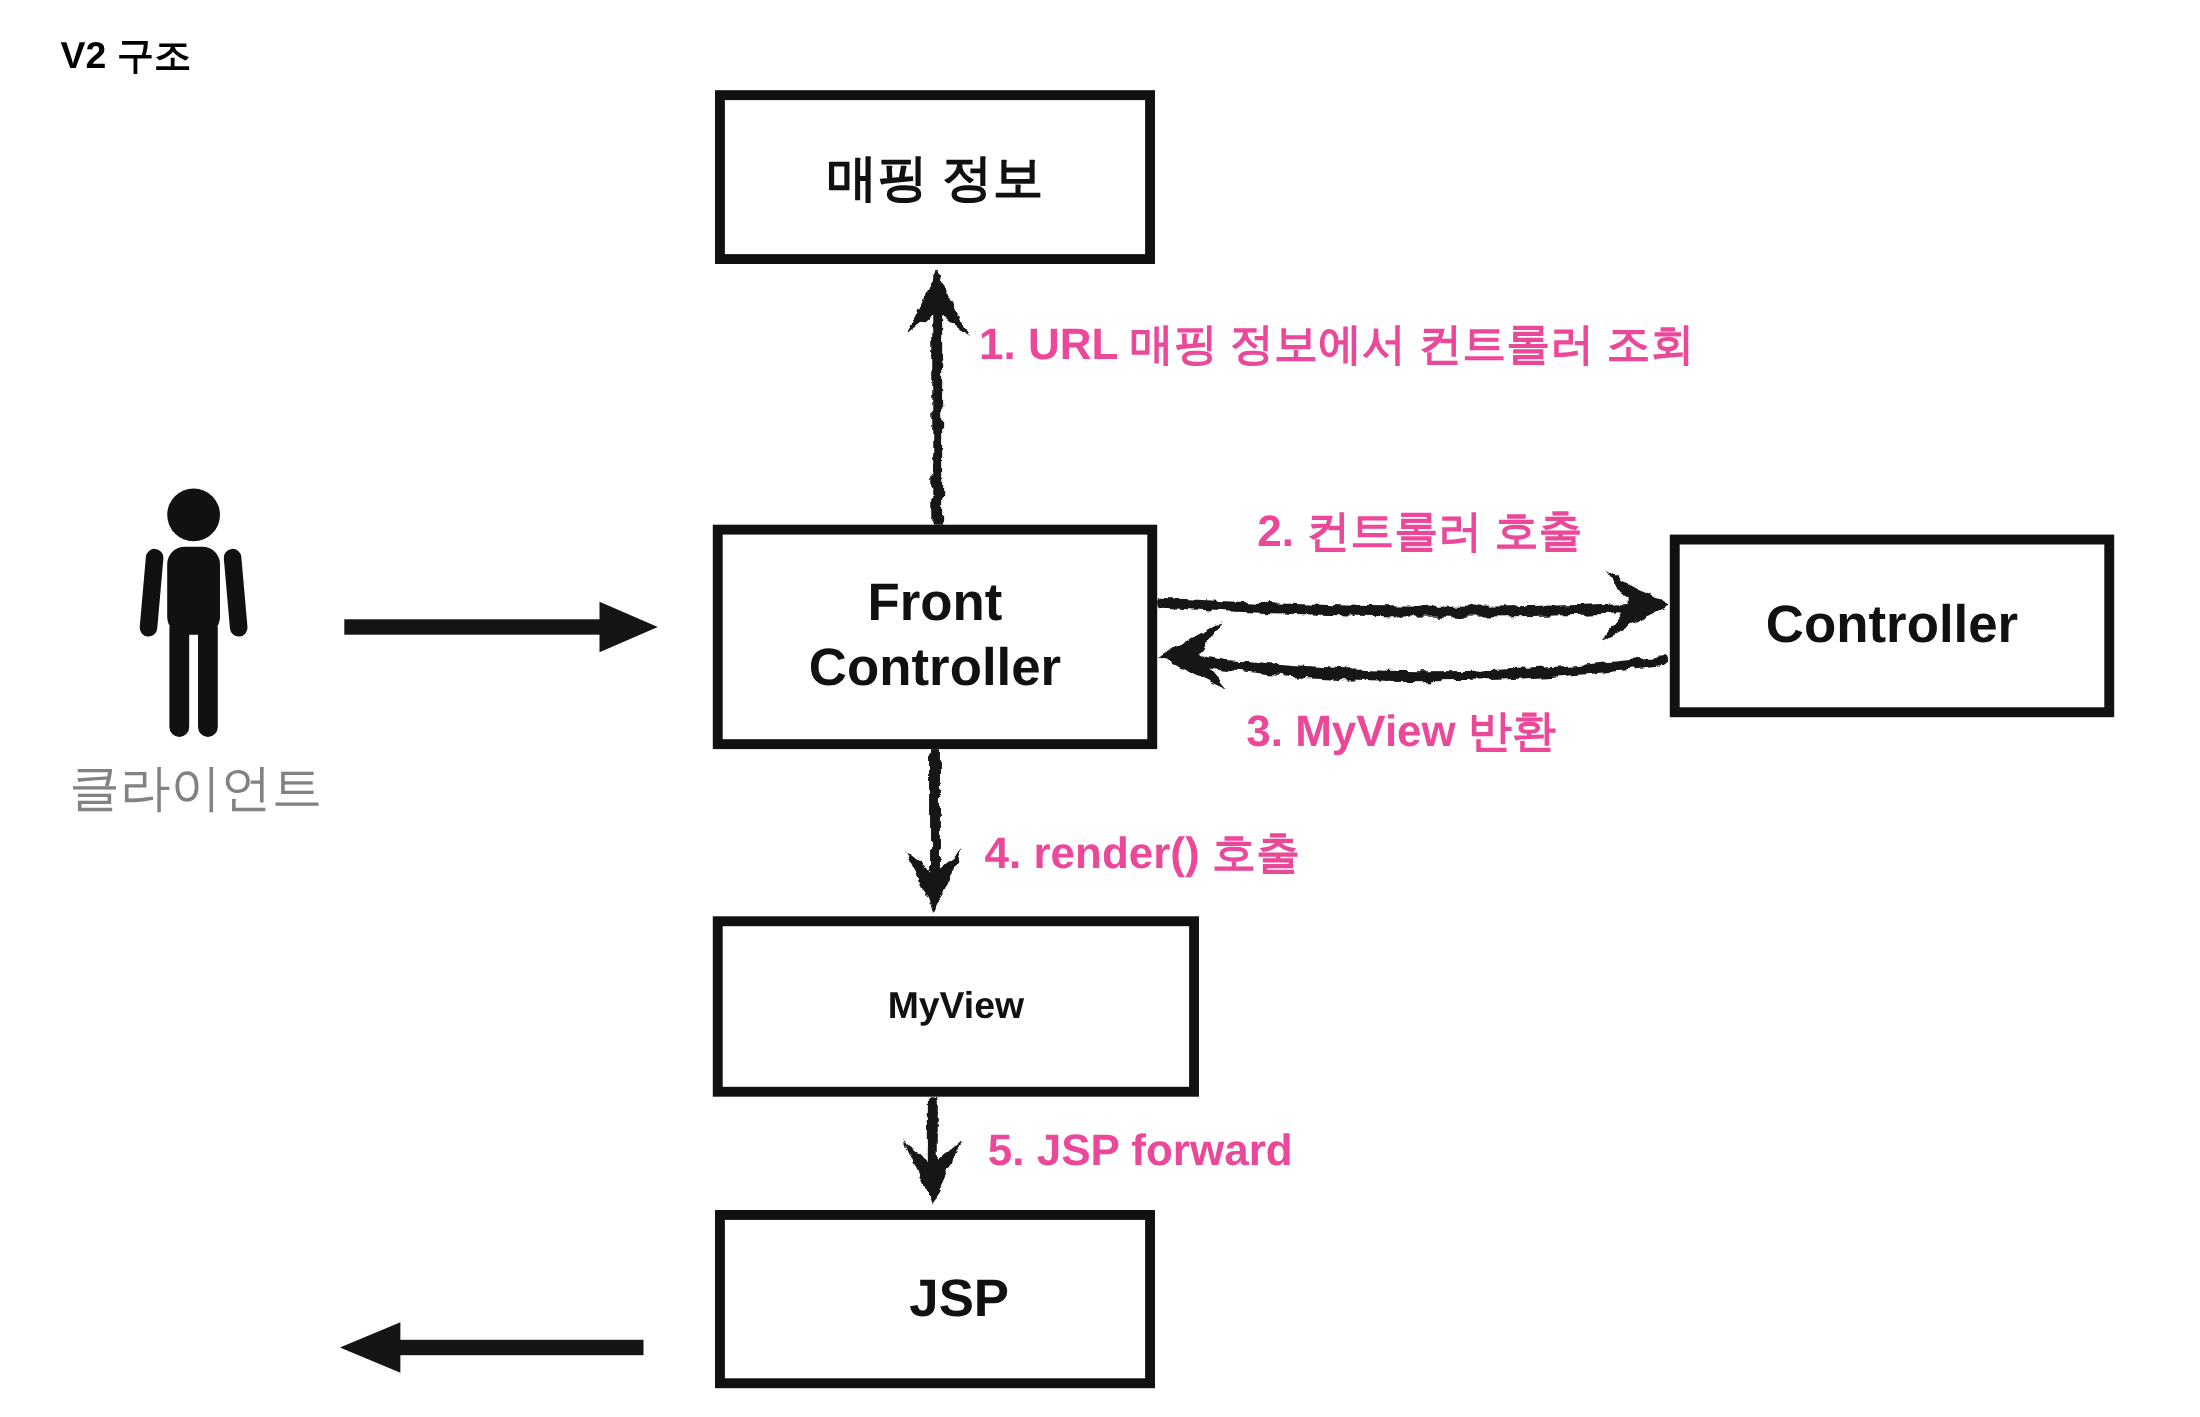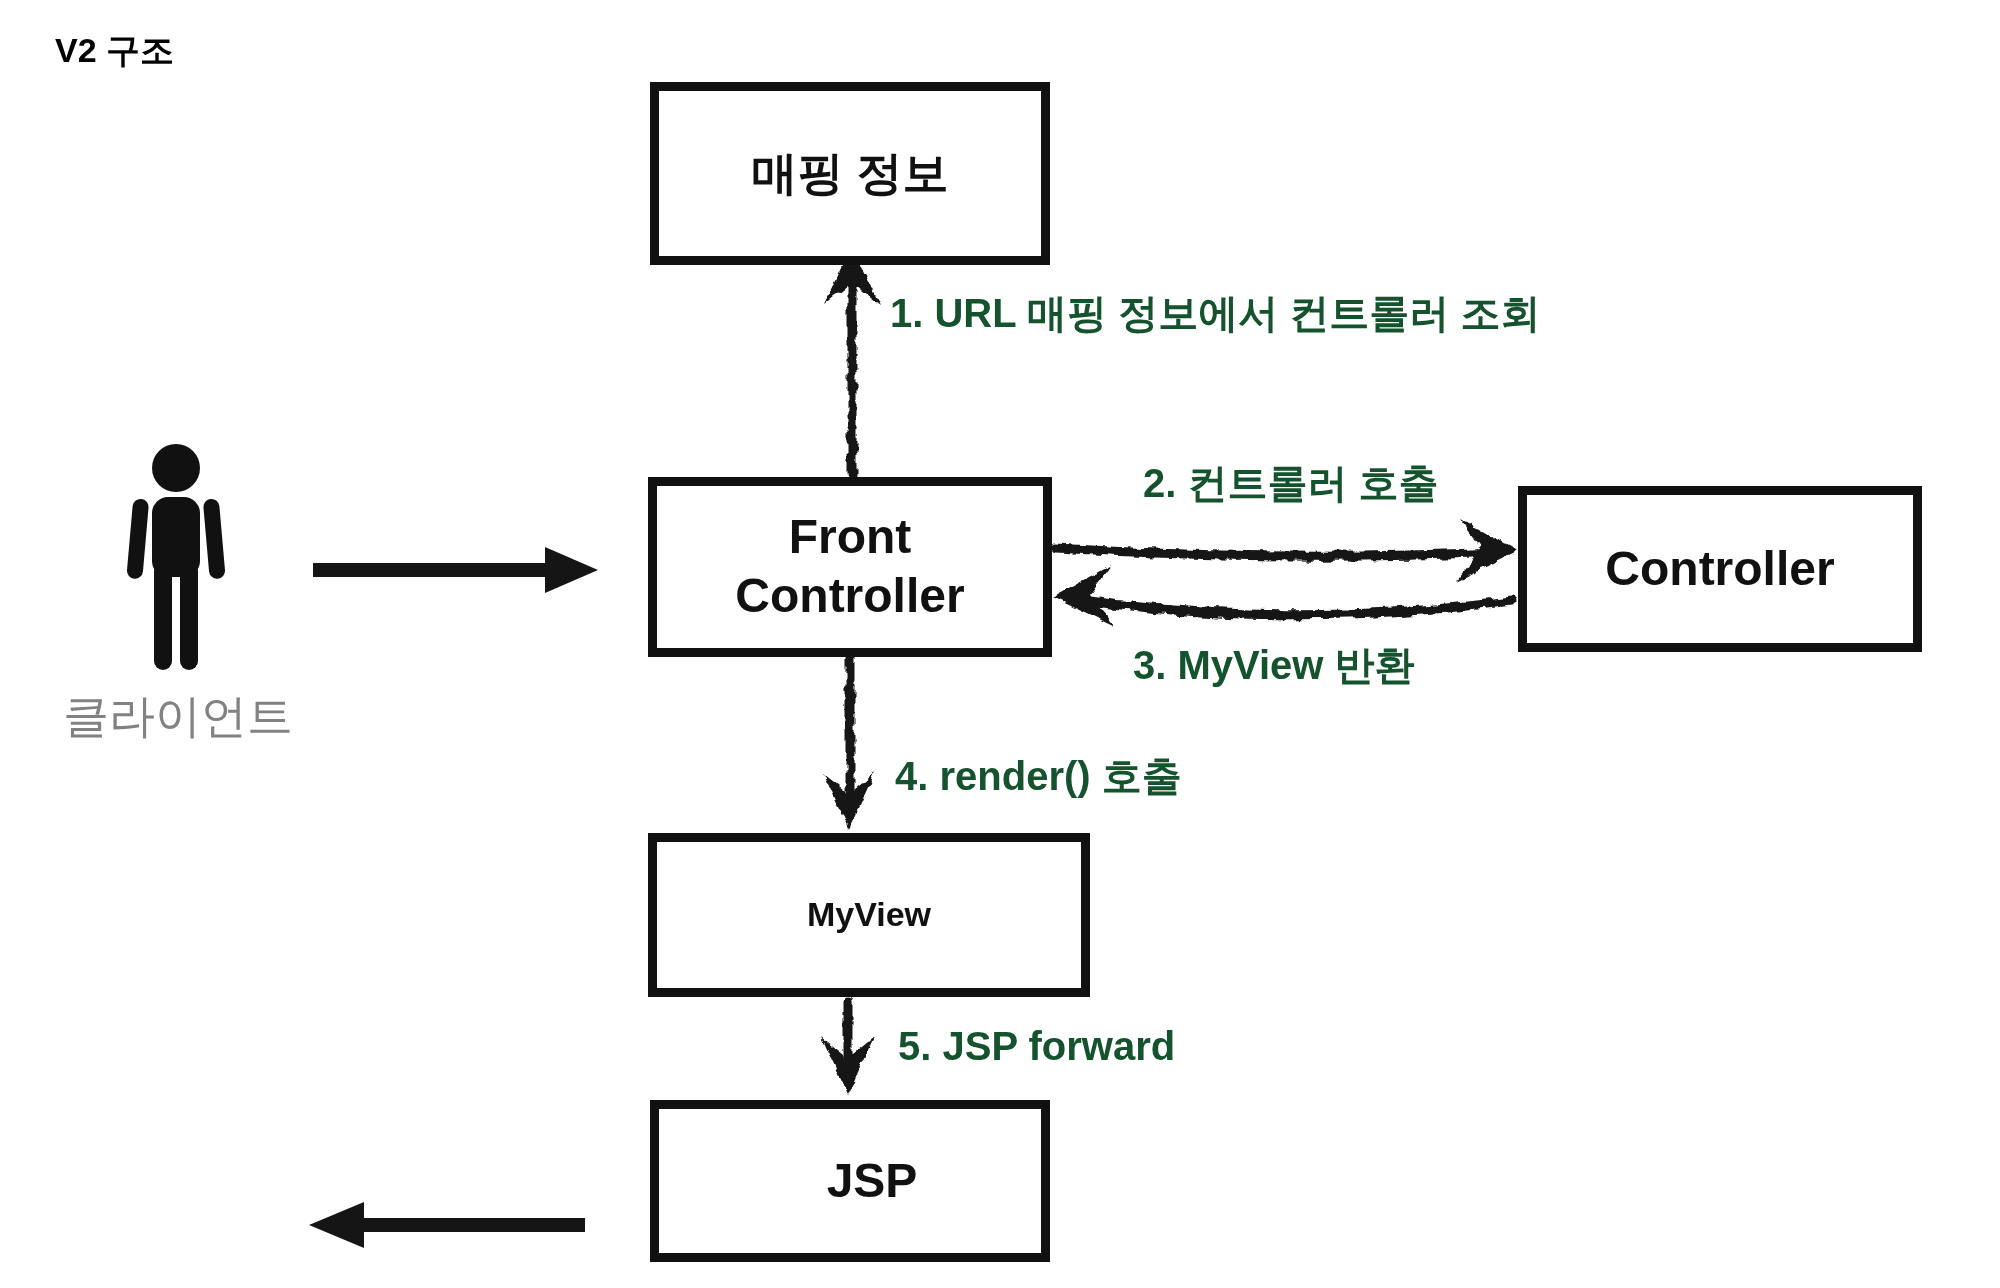--- a/index.html
+++ b/index.html
@@ -33,29 +33,29 @@
     display: flex;
     flex-direction: column;
     align-items: center;
     justify-content: center;
     text-align: center;
     color: #111111;
     font-weight: 700;
     z-index: 2;
   }
   .box .line { display: block; line-height: 1.22; }
-  #box-mapping   { left: 650px;  top: 82px;   width: 400px; height: 183px; font-size: 46px; }
-  #box-frontctrl { left: 648px;  top: 477px;  width: 404px; height: 180px; font-size: 48px; }
+  #box-mapping   { left: 650px;  top: 82px;   width: 400px; height: 158px; font-size: 46px; }
+  #box-frontctrl { left: 648px;  top: 477px;  width: 404px; height: 204px; font-size: 48px; }
   #box-controller{ left: 1518px; top: 486px;  width: 404px; height: 166px; font-size: 48px; }
   #box-myview    { left: 648px;  top: 833px;  width: 442px; height: 164px; font-size: 34px; }
   #box-jsp       { left: 650px;  top: 1100px; width: 400px; height: 162px; font-size: 48px; padding-left: 44px; }
 
   .step-label {
     position: absolute;
-    color: #14532d;
+    color: #ec4899;
     font-weight: 700;
     font-size: 40px;
     white-space: nowrap;
     z-index: 3;
     line-height: 1;
   }
   #label-step1 { left: 890px;  top: 293px; }
   #label-step2 { left: 1143px; top: 463px; }
   #label-step3 { left: 1133px; top: 645px; }
   #label-step4 { left: 895px;  top: 756px; }

